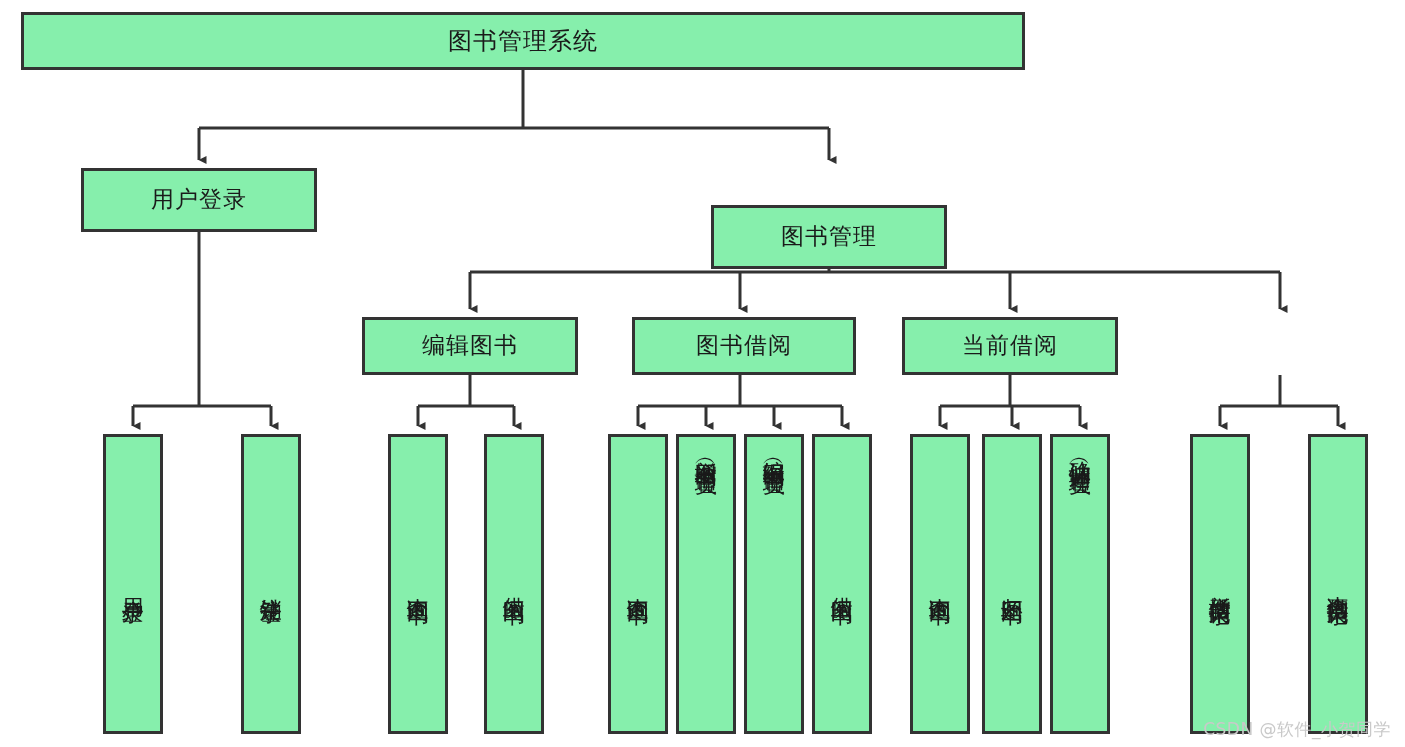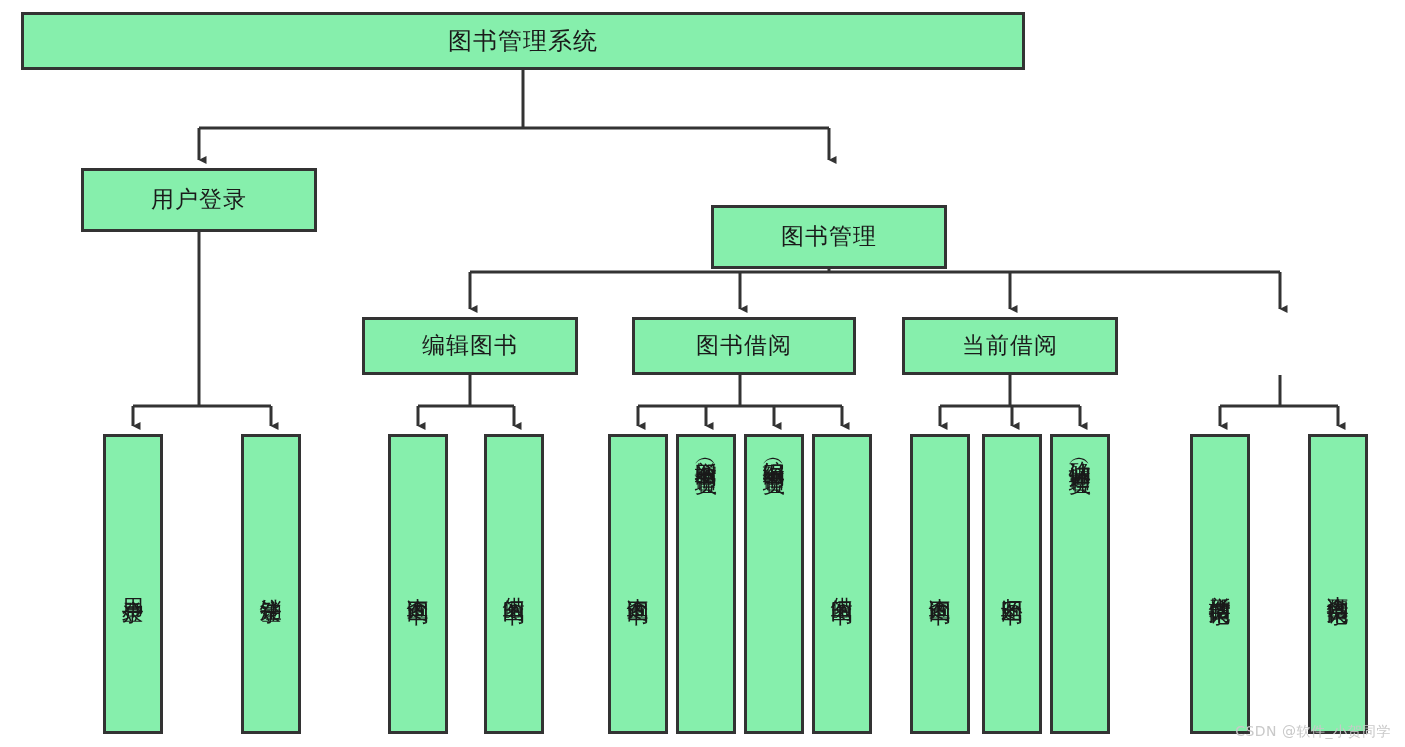--- a/index.html
+++ b/index.html
@@ -59,21 +59,21 @@
     letter-spacing: 2px;
     white-space: nowrap;
     text-align: center;
     color: #1a1a1a;
   }
   .node-leaf.center-text { align-items: center; padding-top: 0; }
   .watermark {
     position: absolute;
     right: 14px;
     bottom: 6px;
-    font-size: 14px;
+    font-size: 17px;
     color: #c9c9c9;
     letter-spacing: 0.5px;
     white-space: nowrap;
     user-select: none;
   }
 </style>
 </head>
 <body>
 
 <div id="diagram-root">

